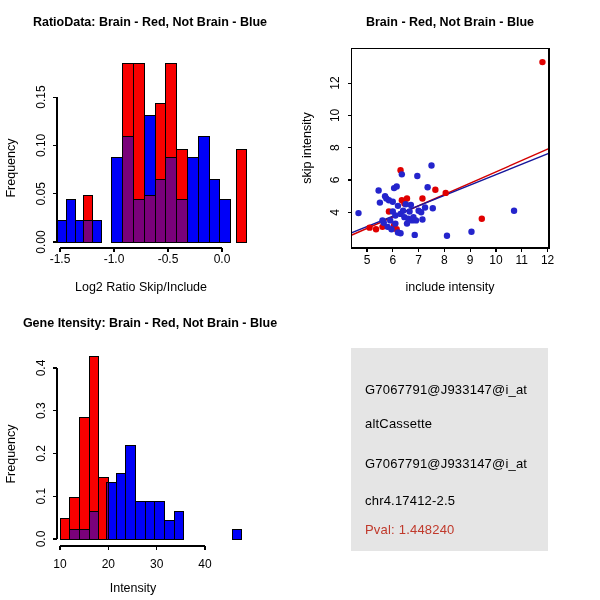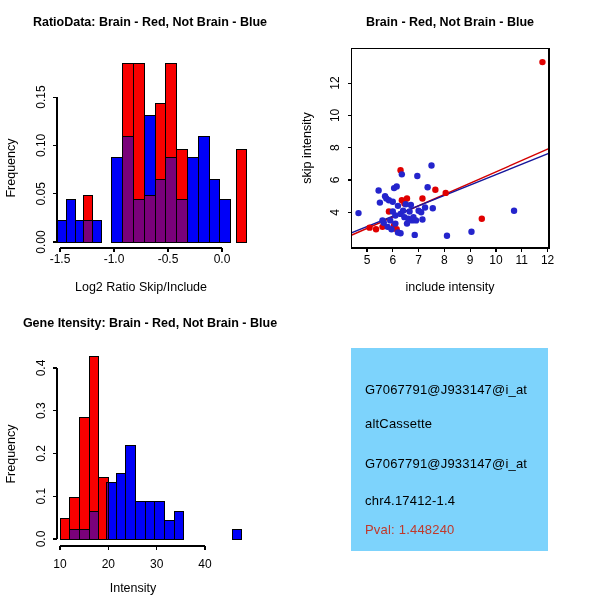--- a/index.html
+++ b/index.html
@@ -3,21 +3,21 @@
 <meta charset="utf-8">
 <style>
   html,body{margin:0;padding:0;background:#ffffff;}
   #screen{
     position:relative;width:600px;height:600px;background:#ffffff;overflow:hidden;
     font-family:"Liberation Sans",sans-serif;
   }
   #figure-svg{position:absolute;left:0;top:0;}
   .info-box{
     position:absolute;left:351px;top:348px;width:197px;height:203px;
-    background:#7dd3fc;
+    background:#e5e5e5;
   }
   .info-line{position:absolute;left:14px;font-size:13px;white-space:nowrap;letter-spacing:0.2px;}
   svg text{font-family:"Liberation Sans",sans-serif;}
 </style>
 </head>
 <body>
 
 <div id="screen">
   <svg id="figure-svg" width="600" height="600" viewBox="0 0 600 600">
       <g>
@@ -224,16 +224,16 @@
         <text x="45" y="368" fill="#000" font-size="12" text-anchor="middle" transform="rotate(-90 45 368)">0.4</text>
         <text x="150" y="327" fill="#000" font-size="12.5" text-anchor="middle" font-weight="bold">Gene Itensity: Brain - Red, Not Brain - Blue</text>
         <text x="133" y="592" fill="#000" font-size="12.5" text-anchor="middle">Intensity</text>
         <text x="15" y="454" fill="#000" font-size="12.5" text-anchor="middle" transform="rotate(-90 15 454)">Frequency</text>
       </g>
     </svg>
   <div class="info-box" id="info-box">
       <div class="info-line" style="top: 34px; color: rgb(0, 0, 0);">G7067791@J933147@i_at</div>
       <div class="info-line" style="top: 68px; color: rgb(0, 0, 0);">altCassette</div>
       <div class="info-line" style="top: 108px; color: rgb(0, 0, 0);">G7067791@J933147@i_at</div>
-      <div class="info-line" style="top: 145px; color: rgb(0, 0, 0);">chr4.17412-1.4</div>
+      <div class="info-line" style="top: 145px; color: rgb(0, 0, 0);">chr4.17412-2.5</div>
       <div class="info-line" style="top: 174px; color: rgb(192, 57, 43);">Pval: 1.448240</div>
     </div>
 </div>
 
 </body></html>

